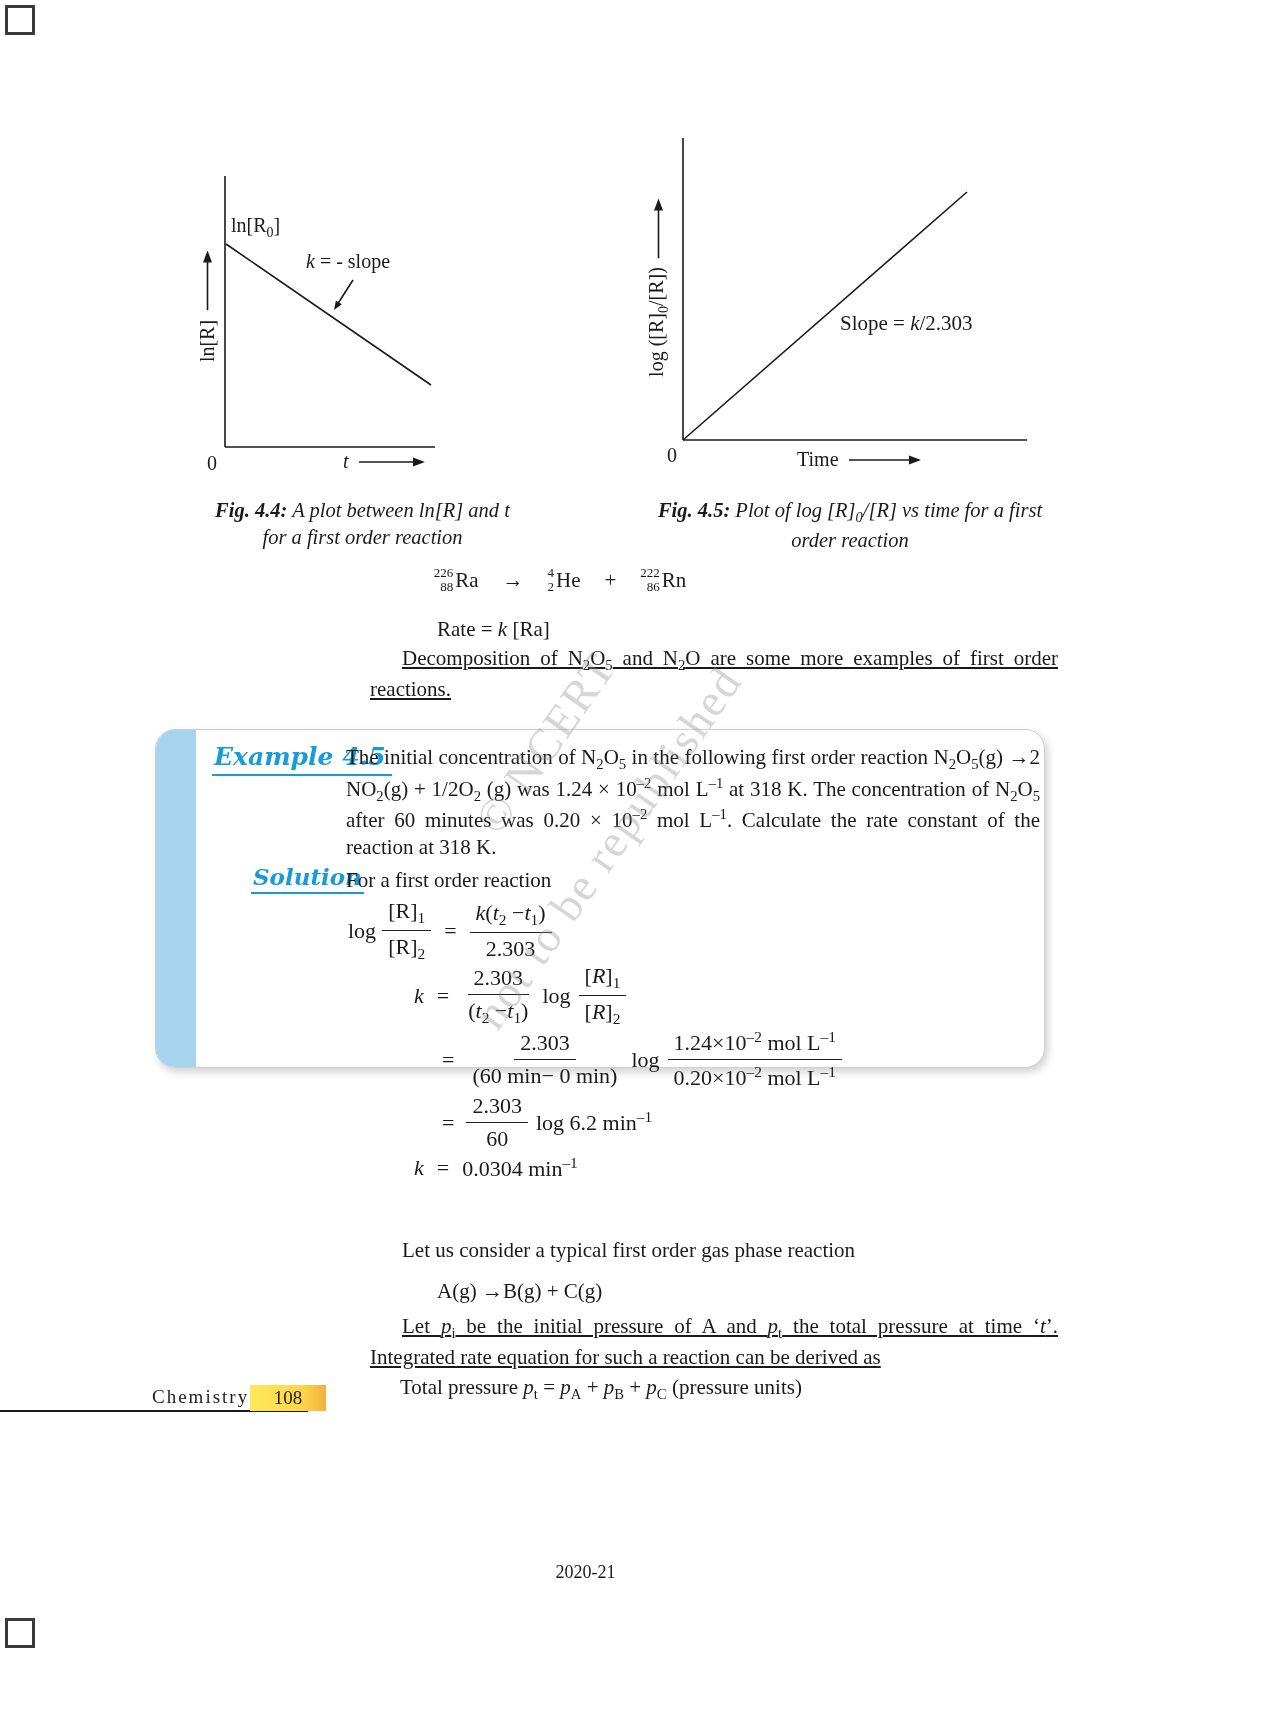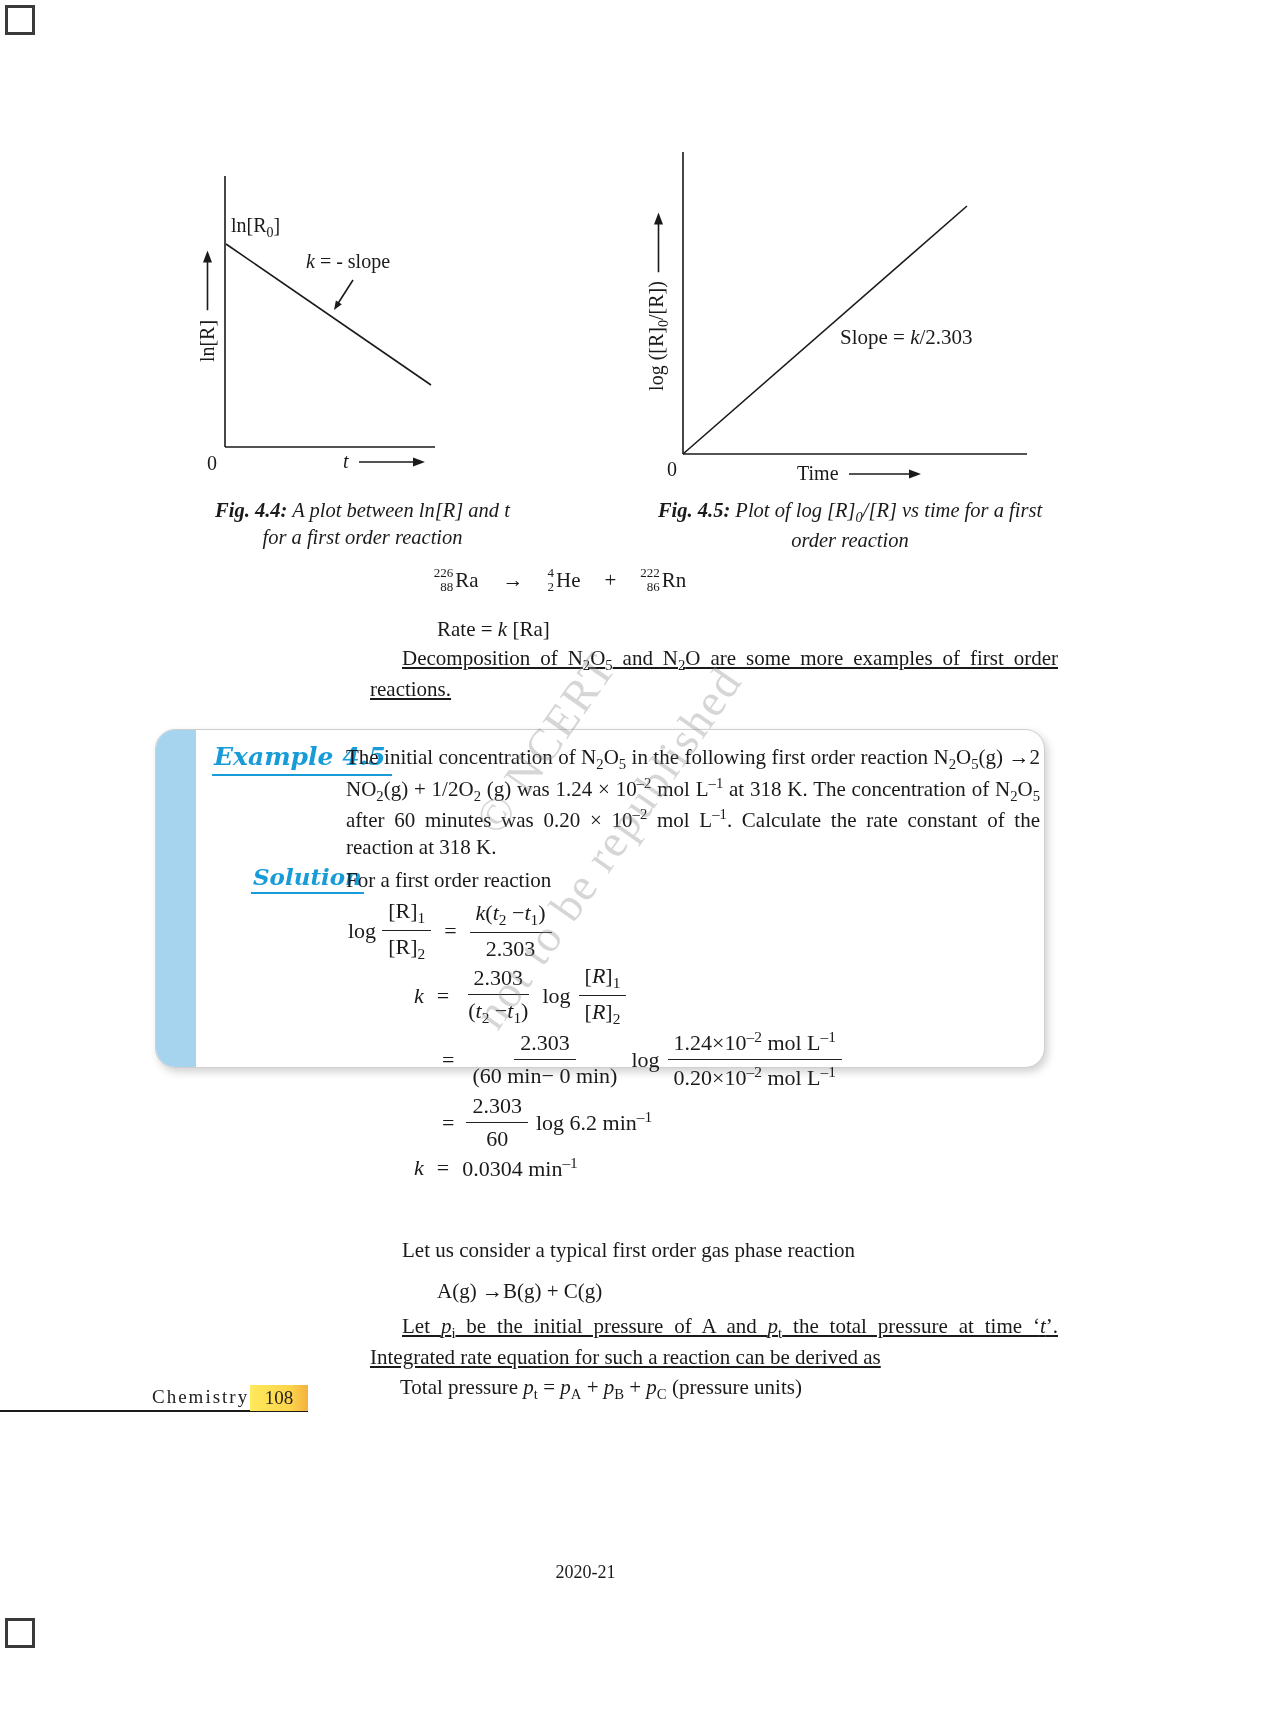--- a/index.html
+++ b/index.html
@@ -74,21 +74,21 @@
     transform:rotate(-55deg); color:#8d8d8d; opacity:0.35; z-index:40;
     pointer-events:none; font-family:"Liberation Serif", serif;
   }
   .wm1 { font-size:46px; margin-left:160px; letter-spacing:2px; }
   .wm2 { font-size:46px; margin-top:58px; letter-spacing:2px; }
 
   
   .footer-rule { position:absolute; left:0; top:1410px; width:308px; border-top:2px solid #1a1a1a; }
   .chap { position:absolute; left:152px; top:1386px; font-size:19px; letter-spacing:2px; color:#222; }
   .pagenum {
-    position:absolute; left:250px; top:1385px; width:58px; height:26px;
+    position:absolute; left:250px; top:1385px; width:76px; height:26px;
     background:linear-gradient(90deg,#ffe95c,#fdd44a 70%,#f2b13e);
     display:flex; align-items:center; justify-content:center; font-size:19px; color:#222;
   }
   .year { position:absolute; left:0; top:1543px; width:1171px; text-align:center; font-size:18px;margin-top:19px; }
 
   i { font-style:italic; }
   sub { font-size:70%; }
   sup { font-size:70%; }
 </style>
 </head>
@@ -117,21 +117,21 @@
   <div class="glabel" style="left:12px; top:312px;">0</div>
   <div class="xlab" style="left:148px; top:310px;">
     <span><i>t</i></span>
     <svg class="harrow" width="66" height="12" viewBox="0 0 66 12">
       <line x1="0" y1="6" x2="56" y2="6" stroke="#1a1a1a" stroke-width="1.6"></line>
       <polygon points="66,6 54,1.5 54,10.5" fill="#1a1a1a"></polygon>
     </svg>
   </div>
 </div>
 
-<div class="figure" style="left:635px; top:136px; width:430px; height:355px;">
+<div class="figure" style="left:635px; top:122px; width:430px; height:355px;">
   <svg width="430" height="340">
     <line x1="48" y1="16" x2="48" y2="318"></line>
     <line x1="48" y1="318" x2="392" y2="318"></line>
     <line x1="48" y1="318" x2="332" y2="70"></line>
   </svg>
   <div class="glabel" style="left:205px; top:190px; font-size:21px;">Slope = <i>k</i>/2.303</div>
   <div class="rot" style="left:-122px; top:152px; width:290px;">
     <span>log ([R]<sub>0</sub>/[R])</span>
     <svg class="harrow" width="60" height="12" viewBox="0 0 60 12">
       <line x1="0" y1="6" x2="50" y2="6" stroke="#1a1a1a" stroke-width="1.6"></line>

